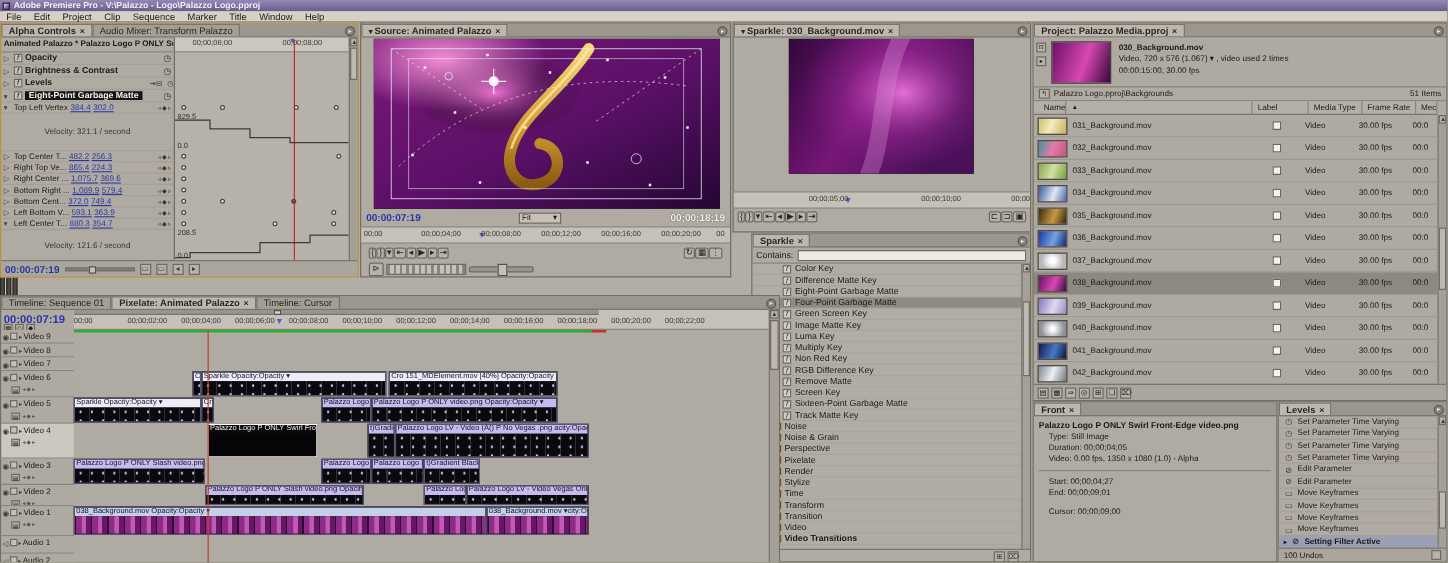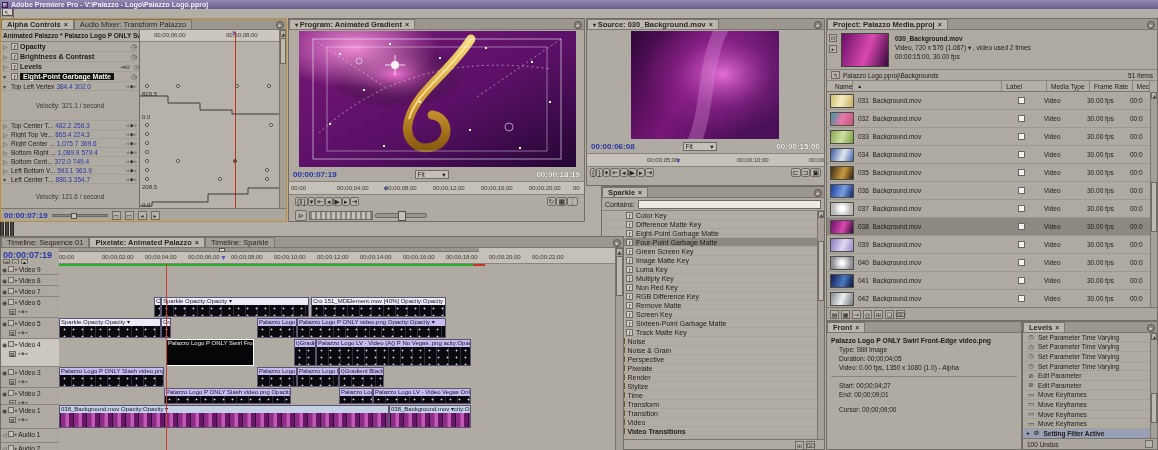--- a/index.html
+++ b/index.html
@@ -166,20 +166,32 @@
 </head>
 <body>
 
 <div id="app">
 
   <div class="titlebar">
     <span class="appicon"></span>
     <span>Adobe Premiere Pro - V:\Palazzo - Logo\Palazzo Logo.pproj</span>
   </div>
 
+  <div class="menubar">
+
+  <span class="menu">File</span>
+      <span class="menu">Edit</span>
+      <span class="menu">Project</span>
+      <span class="menu">Clip</span>
+      <span class="menu">Sequence</span>
+      <span class="menu">Marker</span>
+      <span class="menu">Title</span>
+      <span class="menu">Window</span>
+      <span class="menu">Help</span>
+    </div>
 
   <div class="p" id="ec">
     <div class="tb">
       <div class="tab on"><span>Alpha Controls</span><span class="tx">×</span></div>
       <div class="tab">Audio Mixer: Transform Palazzo</div>
       <span class="pmenu">▸</span>
     </div>
     <div class="ec-left">
       <div class="echdr">
         <span>Animated Palazzo * Palazzo Logo P ONLY Swirl Front...</span>
@@ -328,21 +340,21 @@
         </span>
       <span class="mini">▭</span>
       <span class="mini">▭</span>
       <span class="mini">◂</span>
       <span class="mini">▸</span>
     </div>
   </div>
 
   <div class="p" id="prog">
     <div class="tb">
-      <div class="tab on"><span style="font-size:6px">▾ </span><span>Program: Animated Gradient</span><span class="tx">×</span></div>
+      <div class="tab on"><span style="font-size:6px">▾ </span><span>Source: Animated Palazzo</span><span class="tx">×</span></div>
       <span class="pmenu">▸</span>
     </div>
     <div class="vid" style="left:10px;top:12px;width:277px;height:136px">
       <svg width="277" height="136" viewBox="0 0 277 136">
         <defs>
           <linearGradient id="pbg" x1="0" y1="0" x2="1" y2="1">
             <stop offset="0" stop-color="#7a1878"></stop>
               <stop offset="0.55" stop-color="#5a1066"></stop>
               <stop offset="1" stop-color="#240634"></stop>
           </linearGradient>
@@ -411,21 +423,21 @@
       <span class="tbtn">⊳</span>
       <span class="jog2"></span>
       <span class="shuttle">
           <i></i>
         </span>
     </div>
   </div>
 
   <div class="p" id="src">
     <div class="tb">
-      <div class="tab on"><span style="font-size:6px">▾ </span><span>Source: 030_Background.mov</span><span class="tx">×</span></div>
+      <div class="tab on"><span style="font-size:6px">▾ </span><span>Sparkle: 030_Background.mov</span><span class="tx">×</span></div>
       <span class="pmenu">▸</span>
     </div>
     <div class="vid" style="left:44px;top:12px;width:148px;height:108px">
       <svg width="148" height="108" viewBox="0 0 148 108">
         <defs>
           <linearGradient id="sbg" x1="0" y1="0" x2="1" y2="0.4">
             <stop offset="0" stop-color="#30083a"></stop>
               <stop offset="0.5" stop-color="#781678"></stop>
               <stop offset="1" stop-color="#4a1058"></stop>
           </linearGradient>
@@ -433,28 +445,20 @@
             <stop offset="0" stop-color="#ea74d8" stop-opacity="0.95"></stop>
               <stop offset="0.6" stop-color="#b035a8" stop-opacity="0.3"></stop>
               <stop offset="1" stop-color="#b035a8" stop-opacity="0"></stop>
           </radialGradient>
         </defs>
         <rect width="148" height="108" fill="url(#sbg)"></rect>
         <rect width="148" height="108" fill="url(#sglow)"></rect>
         <path d="M95,-10 C70,30 80,80 60,118" stroke="#d890d8" stroke-width="14" opacity="0.35" fill="none"></path>
       </svg>
     </div>
-    <div class="mrow" style="top:120px">
-      <span class="tc">00:00:06:08</span>
-      <span style="margin-left:48px" class="fitbox">
-          <span>Fit</span>
-          <span>▾</span>
-        </span>
-      <span class="wtc" style="margin-left:auto">00:00:15:00</span>
-    </div>
     <div class="mruler" style="top:134px">
       <span class="mcti" style="left:88px">▼</span>
       <span style="position:static"><span style="left: 60px;">00;00;05;00</span><span style="left: 150px;">00;00;10;00</span><span style="left: 222px;">00;00</span></span>
     </div>
     <div class="transport" style="top:149px;padding:0 3px">
       <span><span class="tbtn">{</span><span class="tbtn">}</span><span class="tbtn">▾</span><span class="tbtn">⇤</span><span class="tbtn">◂</span><span class="tbtn">▶</span><span class="tbtn">▸</span><span class="tbtn">⇥</span></span>
       <span style="margin-left:auto"><span class="tbtn">⊏</span><span class="tbtn">⊐</span><span class="tbtn">▣</span></span>
     </div>
   </div>
 
@@ -639,21 +643,21 @@
     <div class="fxbot">
       <span class="mini">⊞</span>
       <span class="mini">⌦</span>
     </div>
   </div>
 
   <div class="p" id="tl">
     <div class="tb">
       <div class="tab">Timeline: Sequence 01</div>
       <div class="tab on"><span>Pixelate: Animated Palazzo</span><span class="tx">×</span></div>
-      <div class="tab">Timeline: Sparkle</div>
+      <div class="tab">Timeline: Cursor</div>
       <span class="pmenu">▸</span>
     </div>
     <div class="tl-tc tc">00:00:07:19</div>
     <div class="tl-icons">
       <span>▦</span>
       <span>◇</span>
       <span>◆</span>
     </div>
     <div class="tl-ruler">
       <span class="workarea">

